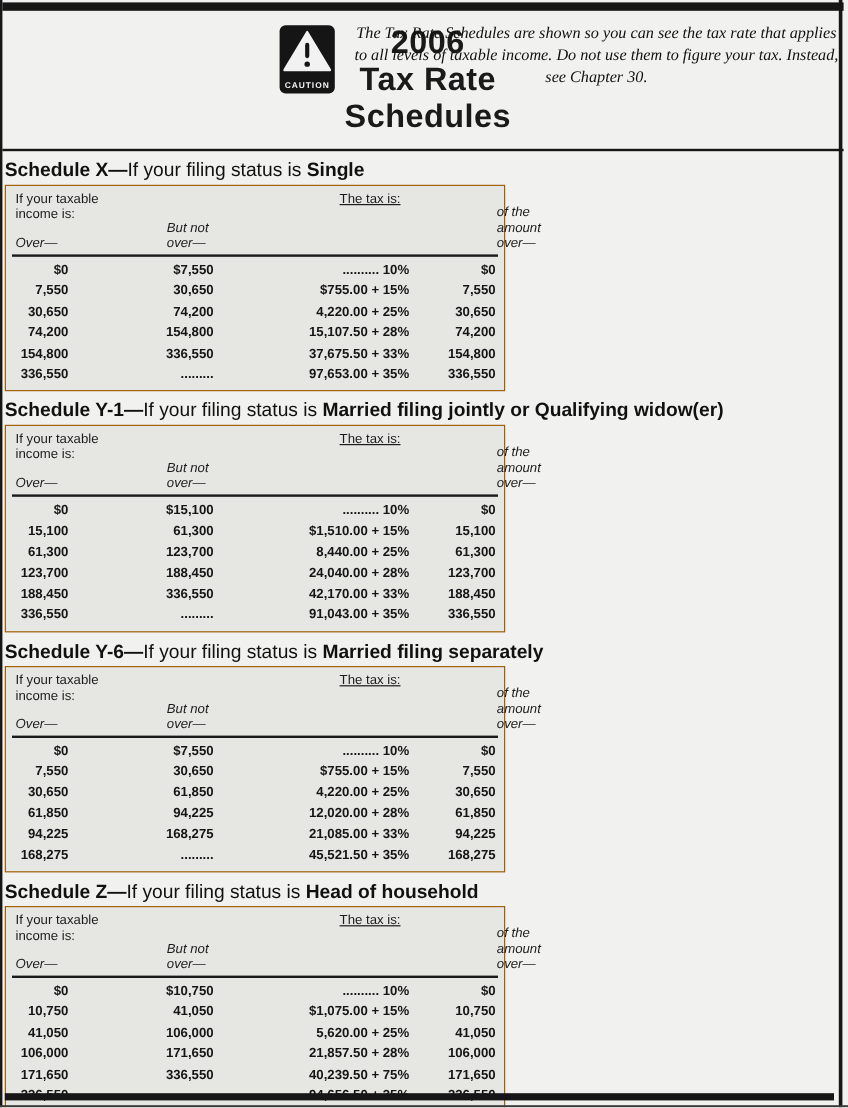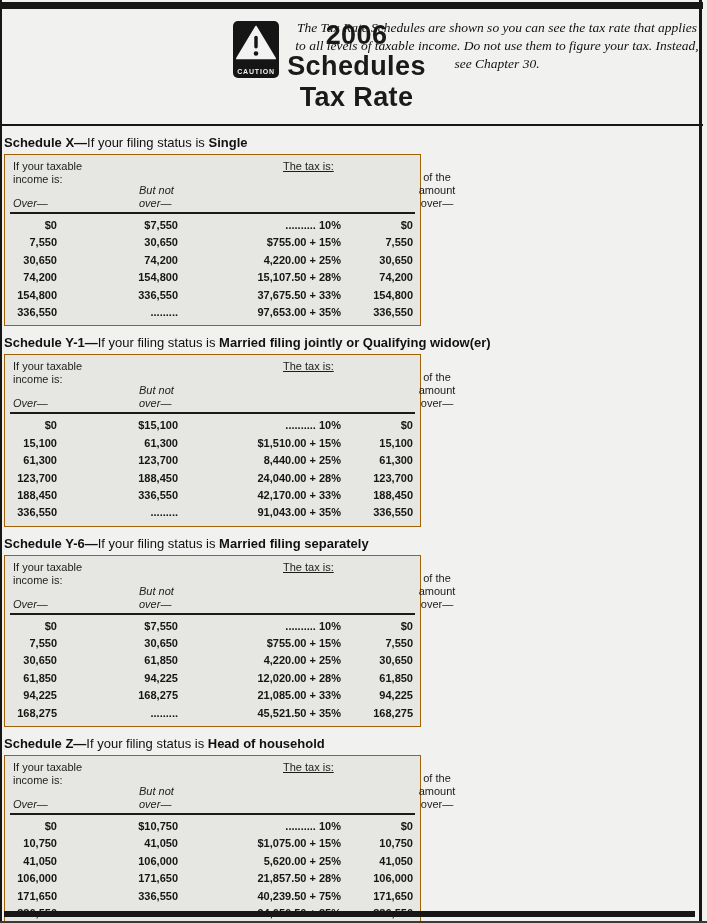--- a/index.html
+++ b/index.html
@@ -35,34 +35,34 @@
   .caution-note{
     position:absolute;left:290px;top:-1px;width:414px;
     font-family:"Liberation Serif",serif;font-style:italic;
     font-size:13.5px;line-height:18px;color:#111;
   }
   .header-rule{height:2px;background:var(--ink);margin:0 4px 0 2px;}
 
   
   .schedule{margin-top:10px;}
   .schedule-heading{
-    margin:0 0 4px 4px;font-size:13px;line-height:14px;font-weight:normal;color:#111;
+    margin:0 0 4px 4px;font-size:16px;line-height:14px;font-weight:normal;color:#111;
   }
   .schedule-heading .bold{font-weight:bold;}
   .tax-table{
     margin-left:4px;width:417px;
     border:1px solid #a16207;background:var(--table-bg);
   }
   .thead{position:relative;height:59px;font-size:11px;line-height:13px;}
   .thead .lbl{position:absolute;color:#1c1c1c;}
   .lbl-taxable{left:8px;top:5px;width:105px;}
   .lbl-taxis{left:278px;top:5px;text-decoration:underline;}
   .lbl-over{left:8px;bottom:4px;font-style:italic;}
   .lbl-butnot{left:134px;bottom:4px;font-style:italic;}
-  .lbl-ofamount{left:409px;bottom:4px;width:46px;text-align:center;}
+  .lbl-ofamount{left:409px;bottom:4px;width:46px;font-style:italic;}
   .thead-rule{position:absolute;left:5px;right:5px;bottom:0;height:2px;background:#1b1b1b;}
   .tbody{padding:3px 7px 4px 8px;}
   .trow{
     display:grid;grid-template-columns:44px 121px 163px 1fr;
     height:17.4px;line-height:17.4px;
   }
   .tcell{
     text-align:right;font-size:11px;font-weight:bold;color:#151515;
     white-space:nowrap;
   }
@@ -73,22 +73,22 @@
 <div class="page">
   <div class="edge-left"></div>
   <div class="edge-right"></div>
   <div class="bar-top"></div>
   <div class="bar-bottom"></div>
   <div class="edge-bottom"></div>
 
   <div class="header">
     <h1 class="doc-title">
       <div>2006</div>
+      <div>Tax Rate</div>
       <div>Schedules</div>
-      <div>Tax Rate</div>
     </h1>
     <div class="caution-box">
       <svg width="40" height="38" viewBox="0 0 44 38">
         <polygon points="22,1 43,36 1,36" fill="#f2f2f2" stroke="#f2f2f2" stroke-width="2" stroke-linejoin="round"></polygon>
         <rect x="20.1" y="11" width="3.8" height="14" rx="1.9" fill="#151515"></rect>
         <circle cx="22" cy="30.5" r="2.5" fill="#151515"></circle>
       </svg>
       <span class="caution-label">CAUTION</span>
     </div>
     <p class="caution-note">The Tax Rate Schedules are shown so you can see the tax rate that applies to all levels of taxable income. Do not use them to figure your tax. Instead, see Chapter 30.</p>

